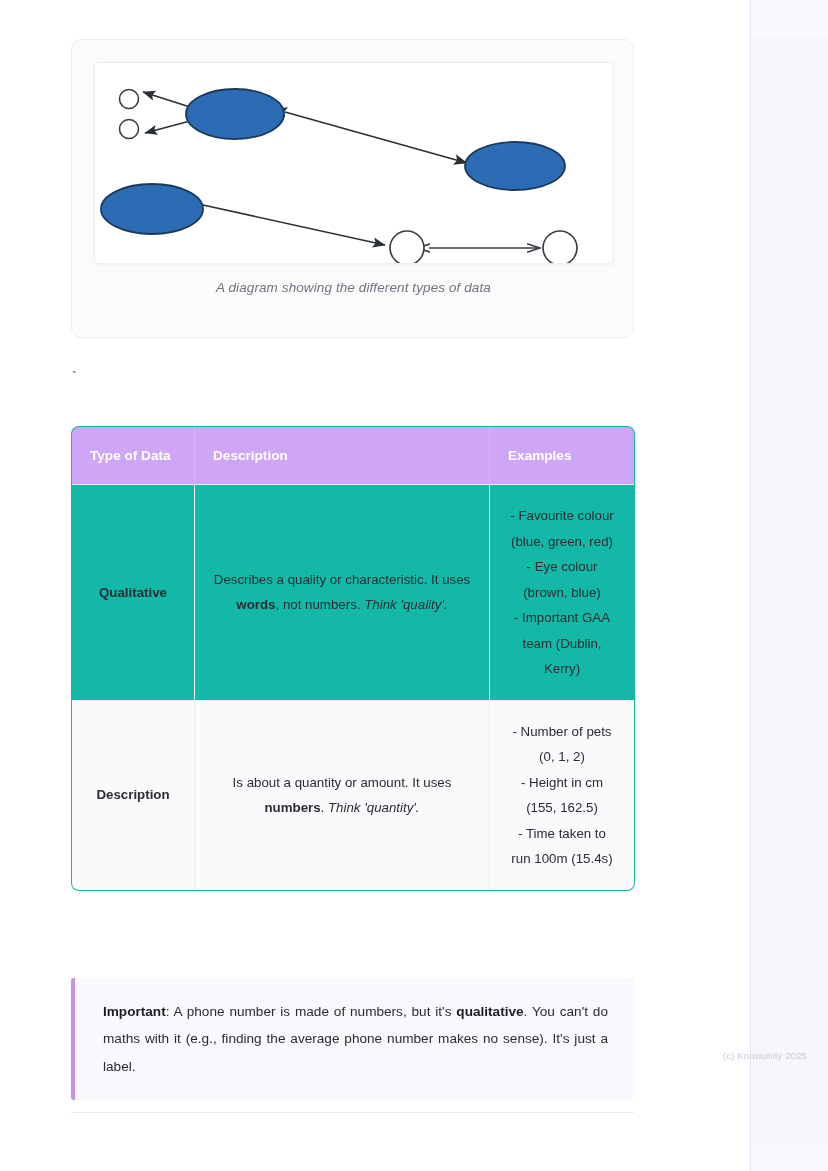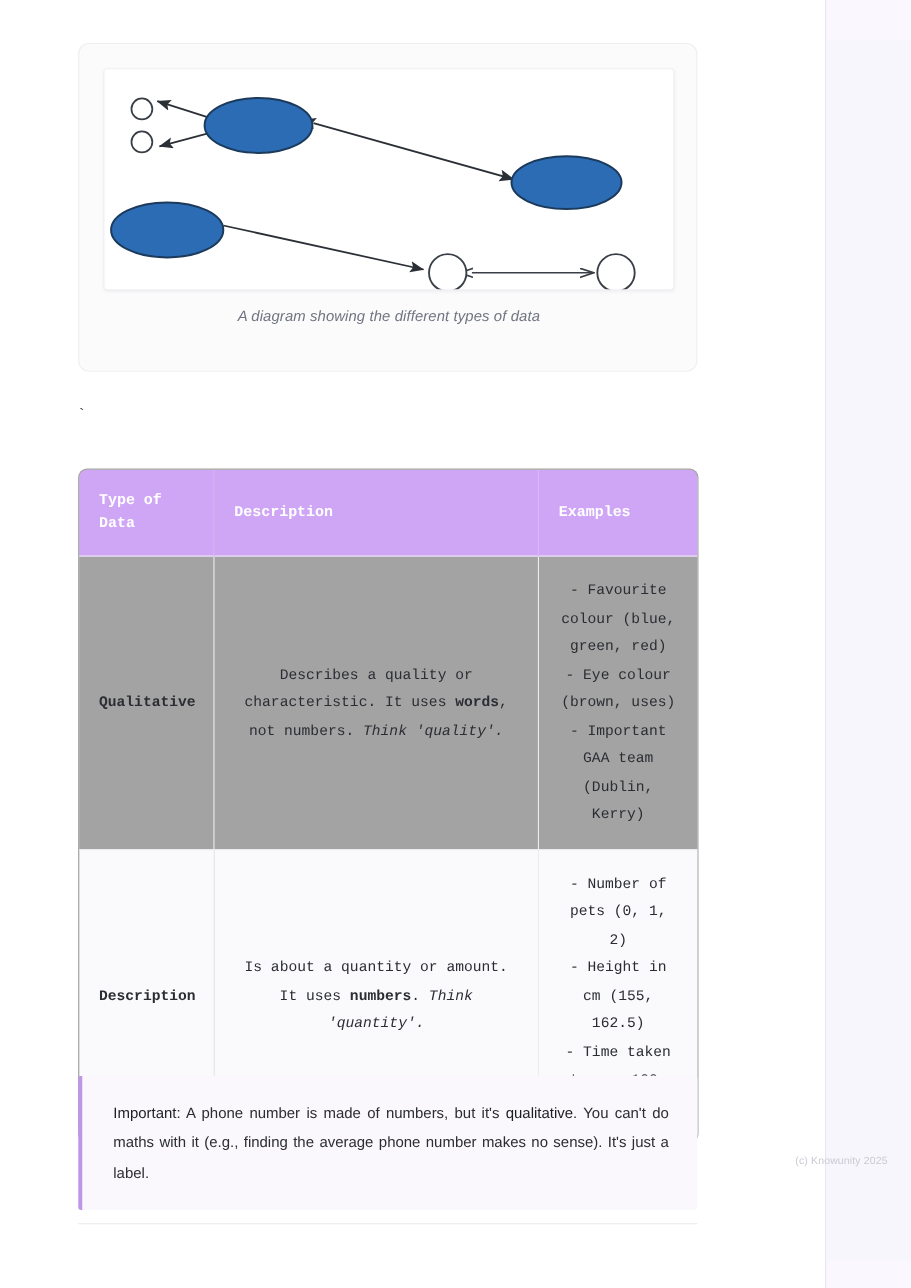--- a/index.html
+++ b/index.html
@@ -98,26 +98,25 @@
   }
 
   
   #data-table {
     position: absolute;
     left: 71px;
     top: 426px;
     width: 563px;
     border-collapse: collapse;
     table-layout: fixed;
-    background: #a3a3a3;
+    background: #14b8a6;
     font-size: 13.3px;
     border: 1px solid #ededf0;
     border-radius: 8px;
     overflow: hidden;
-    font-family: Liberation Mono, monospace;
   }
   #data-table col.c1 { width: 123px; }
   #data-table col.c2 { width: 295px; }
   #data-table col.c3 { width: 145px; }
 
   #data-table thead th {
     background: #cfa6f6;
     color: #ffffff;
     font-size: 13.6px;
     font-weight: bold;
@@ -164,21 +163,21 @@
     border-left: 4px solid #bf96e6;
     border-radius: 3px;
     padding: 20px 26px 20px 28px;
   }
   #callout-text {
     font-size: 13.6px;
     line-height: 2.02;
     color: #2b2d33;
     text-align: justify;
   }
-  #callout-text b { font-weight: normal; color: #1c1e24; }
+  #callout-text b { font-weight: bold; color: #1c1e24; }
 
   
   #divider {
     position: absolute;
     left: 71px;
     top: 1112px;
     width: 563px;
     height: 1px;
     background: #ececf0;
   }
@@ -259,21 +258,21 @@
           <th>Description</th>
           <th>Examples</th>
         </tr>
       </thead>
       <tbody id="table-body">
           <tr>
             <td class="col-type">Qualitative</td>
             <td class="col-desc"><span>Describes a quality or characteristic. It uses </span><b>words</b><span>, not numbers. </span><i>Think 'quality'.</i></td>
             <td class="col-ex">
               <span class="ex-line">- Favourite colour (blue, green, red)</span>
-              <span class="ex-line">- Eye colour (brown, uses)</span>
+              <span class="ex-line">- Eye colour (brown, blue)</span>
               <span class="ex-line">- Important GAA team (Dublin, Kerry)</span>
             </td>
           </tr>
           <tr class="row-alt">
             <td class="col-type">Description</td>
             <td class="col-desc"><span>Is about a quantity or amount. It uses </span><b>numbers</b><span>. </span><i>Think 'quantity'.</i></td>
             <td class="col-ex">
               <span class="ex-line">- Number of pets (0, 1, 2)</span>
               <span class="ex-line">- Height in cm (155, 162.5)</span>
               <span class="ex-line">- Time taken to run 100m (15.4s)</span>

